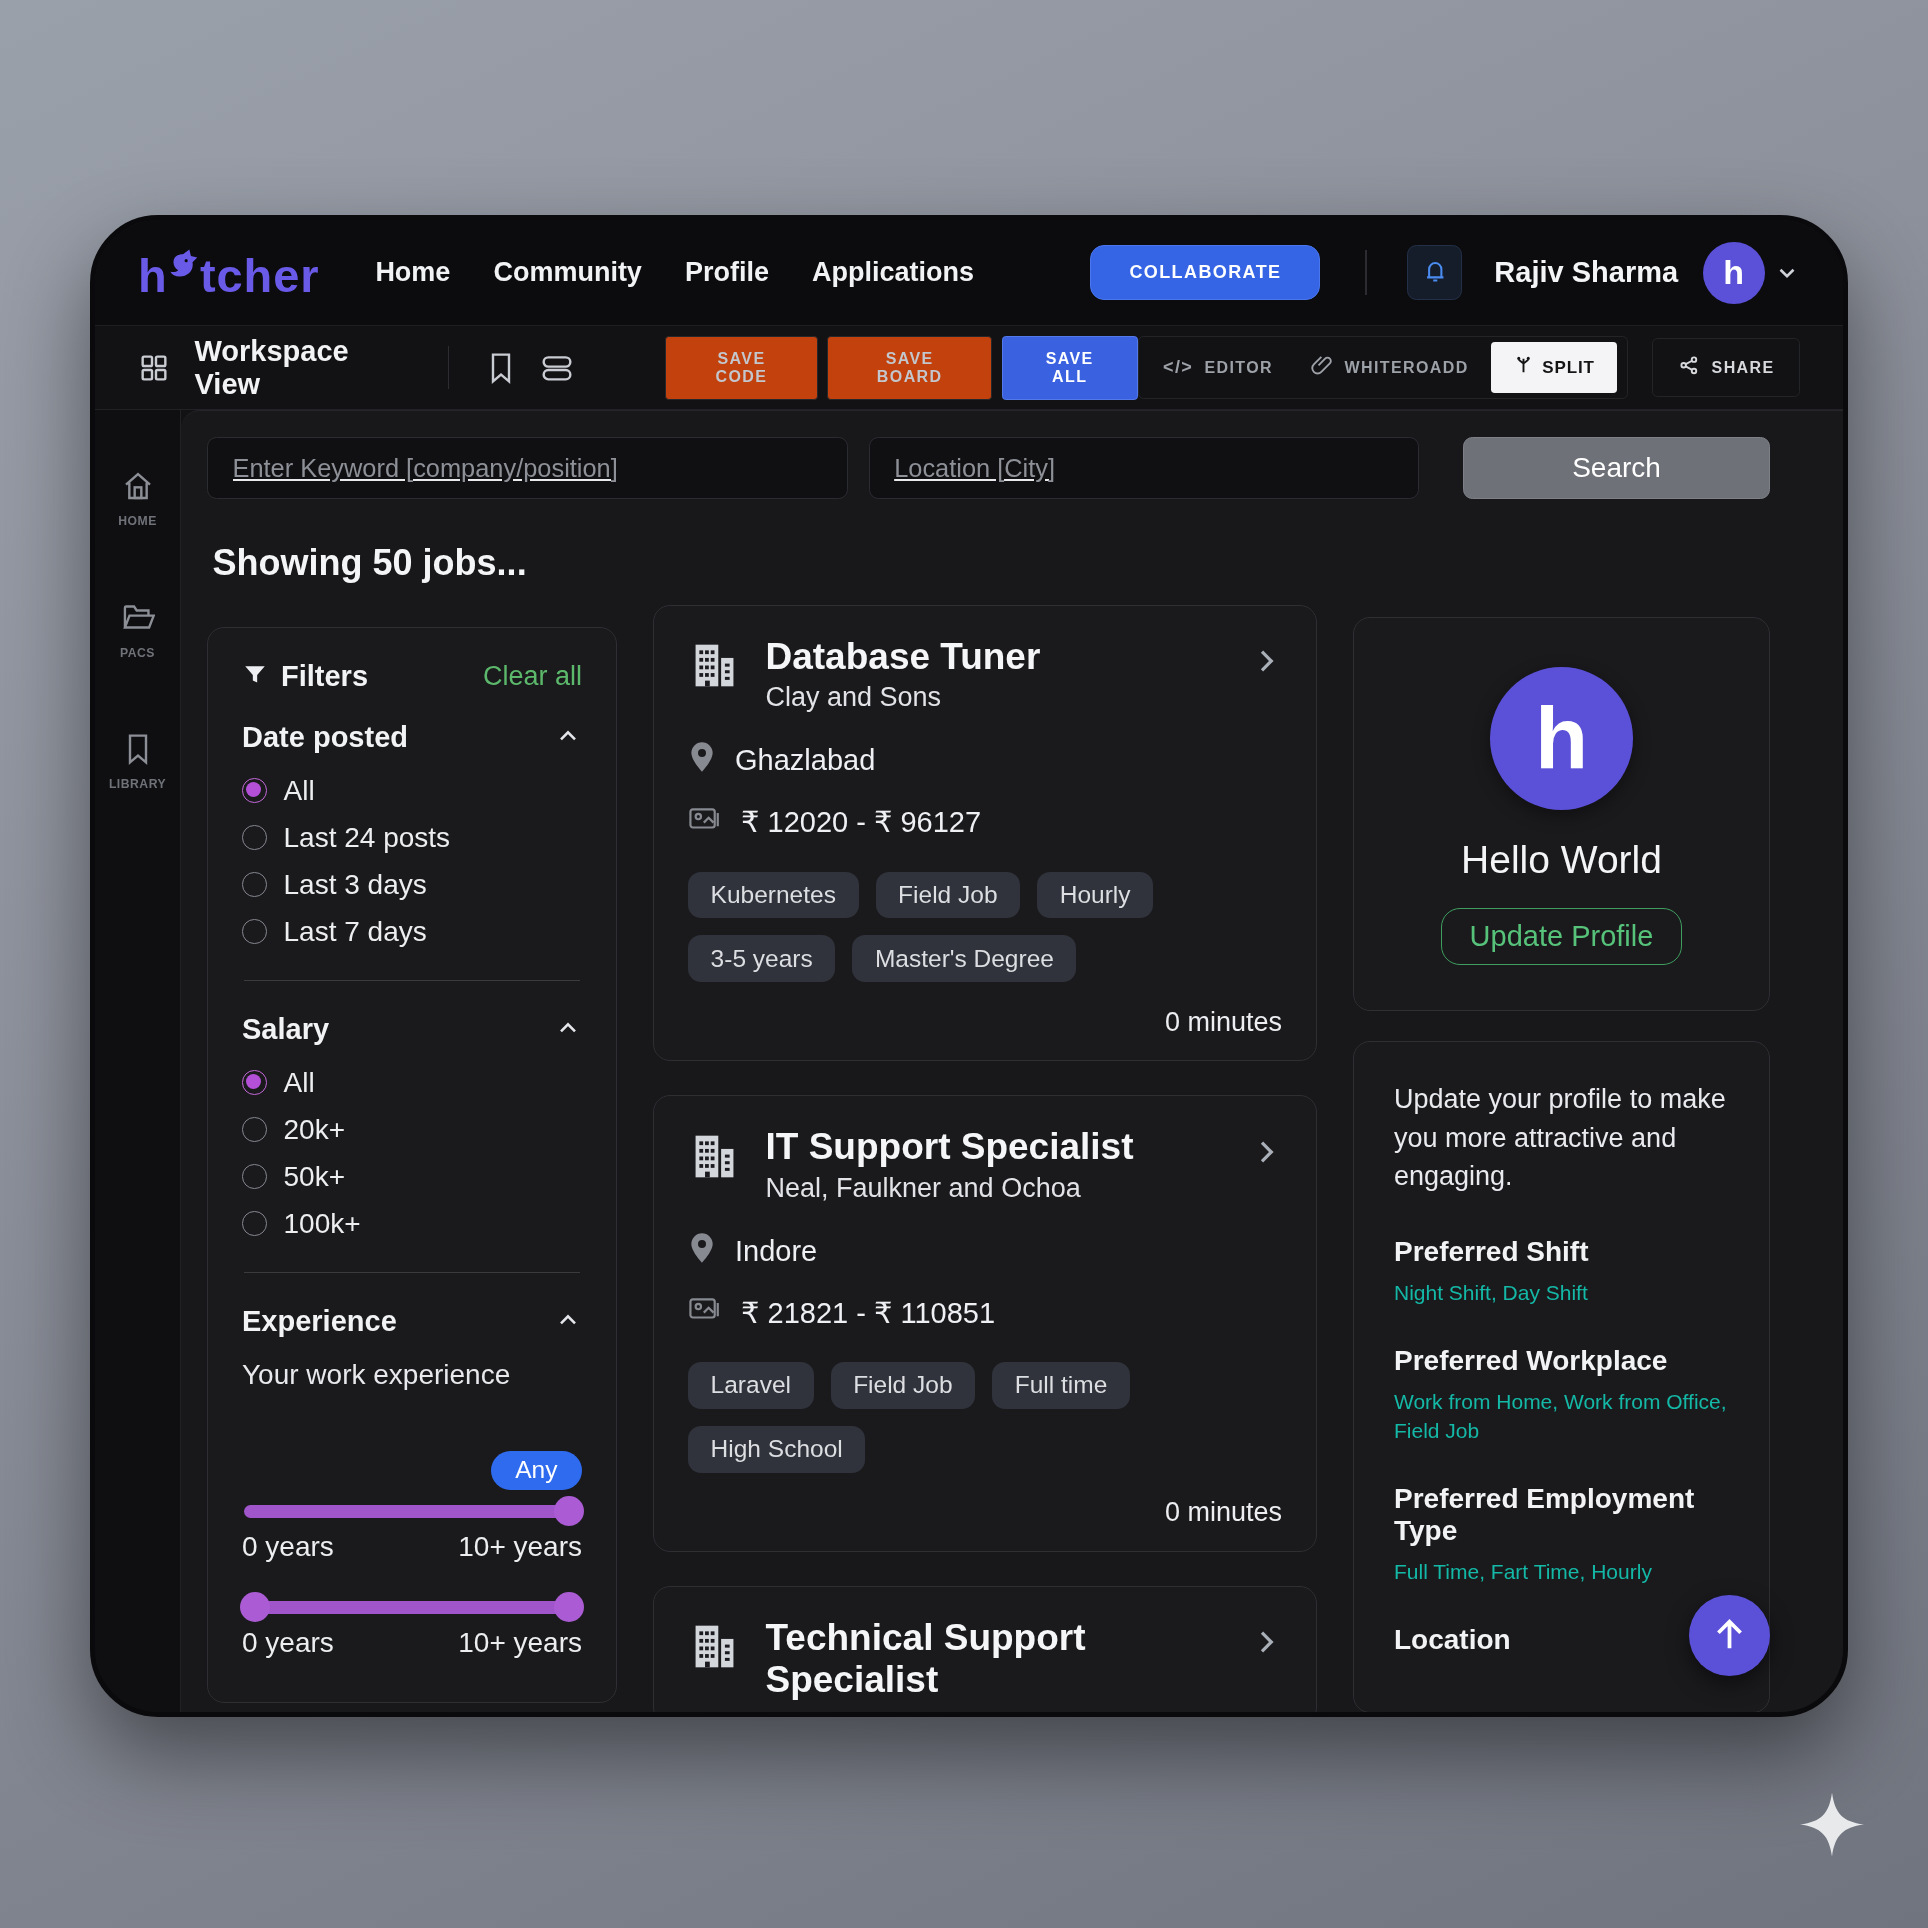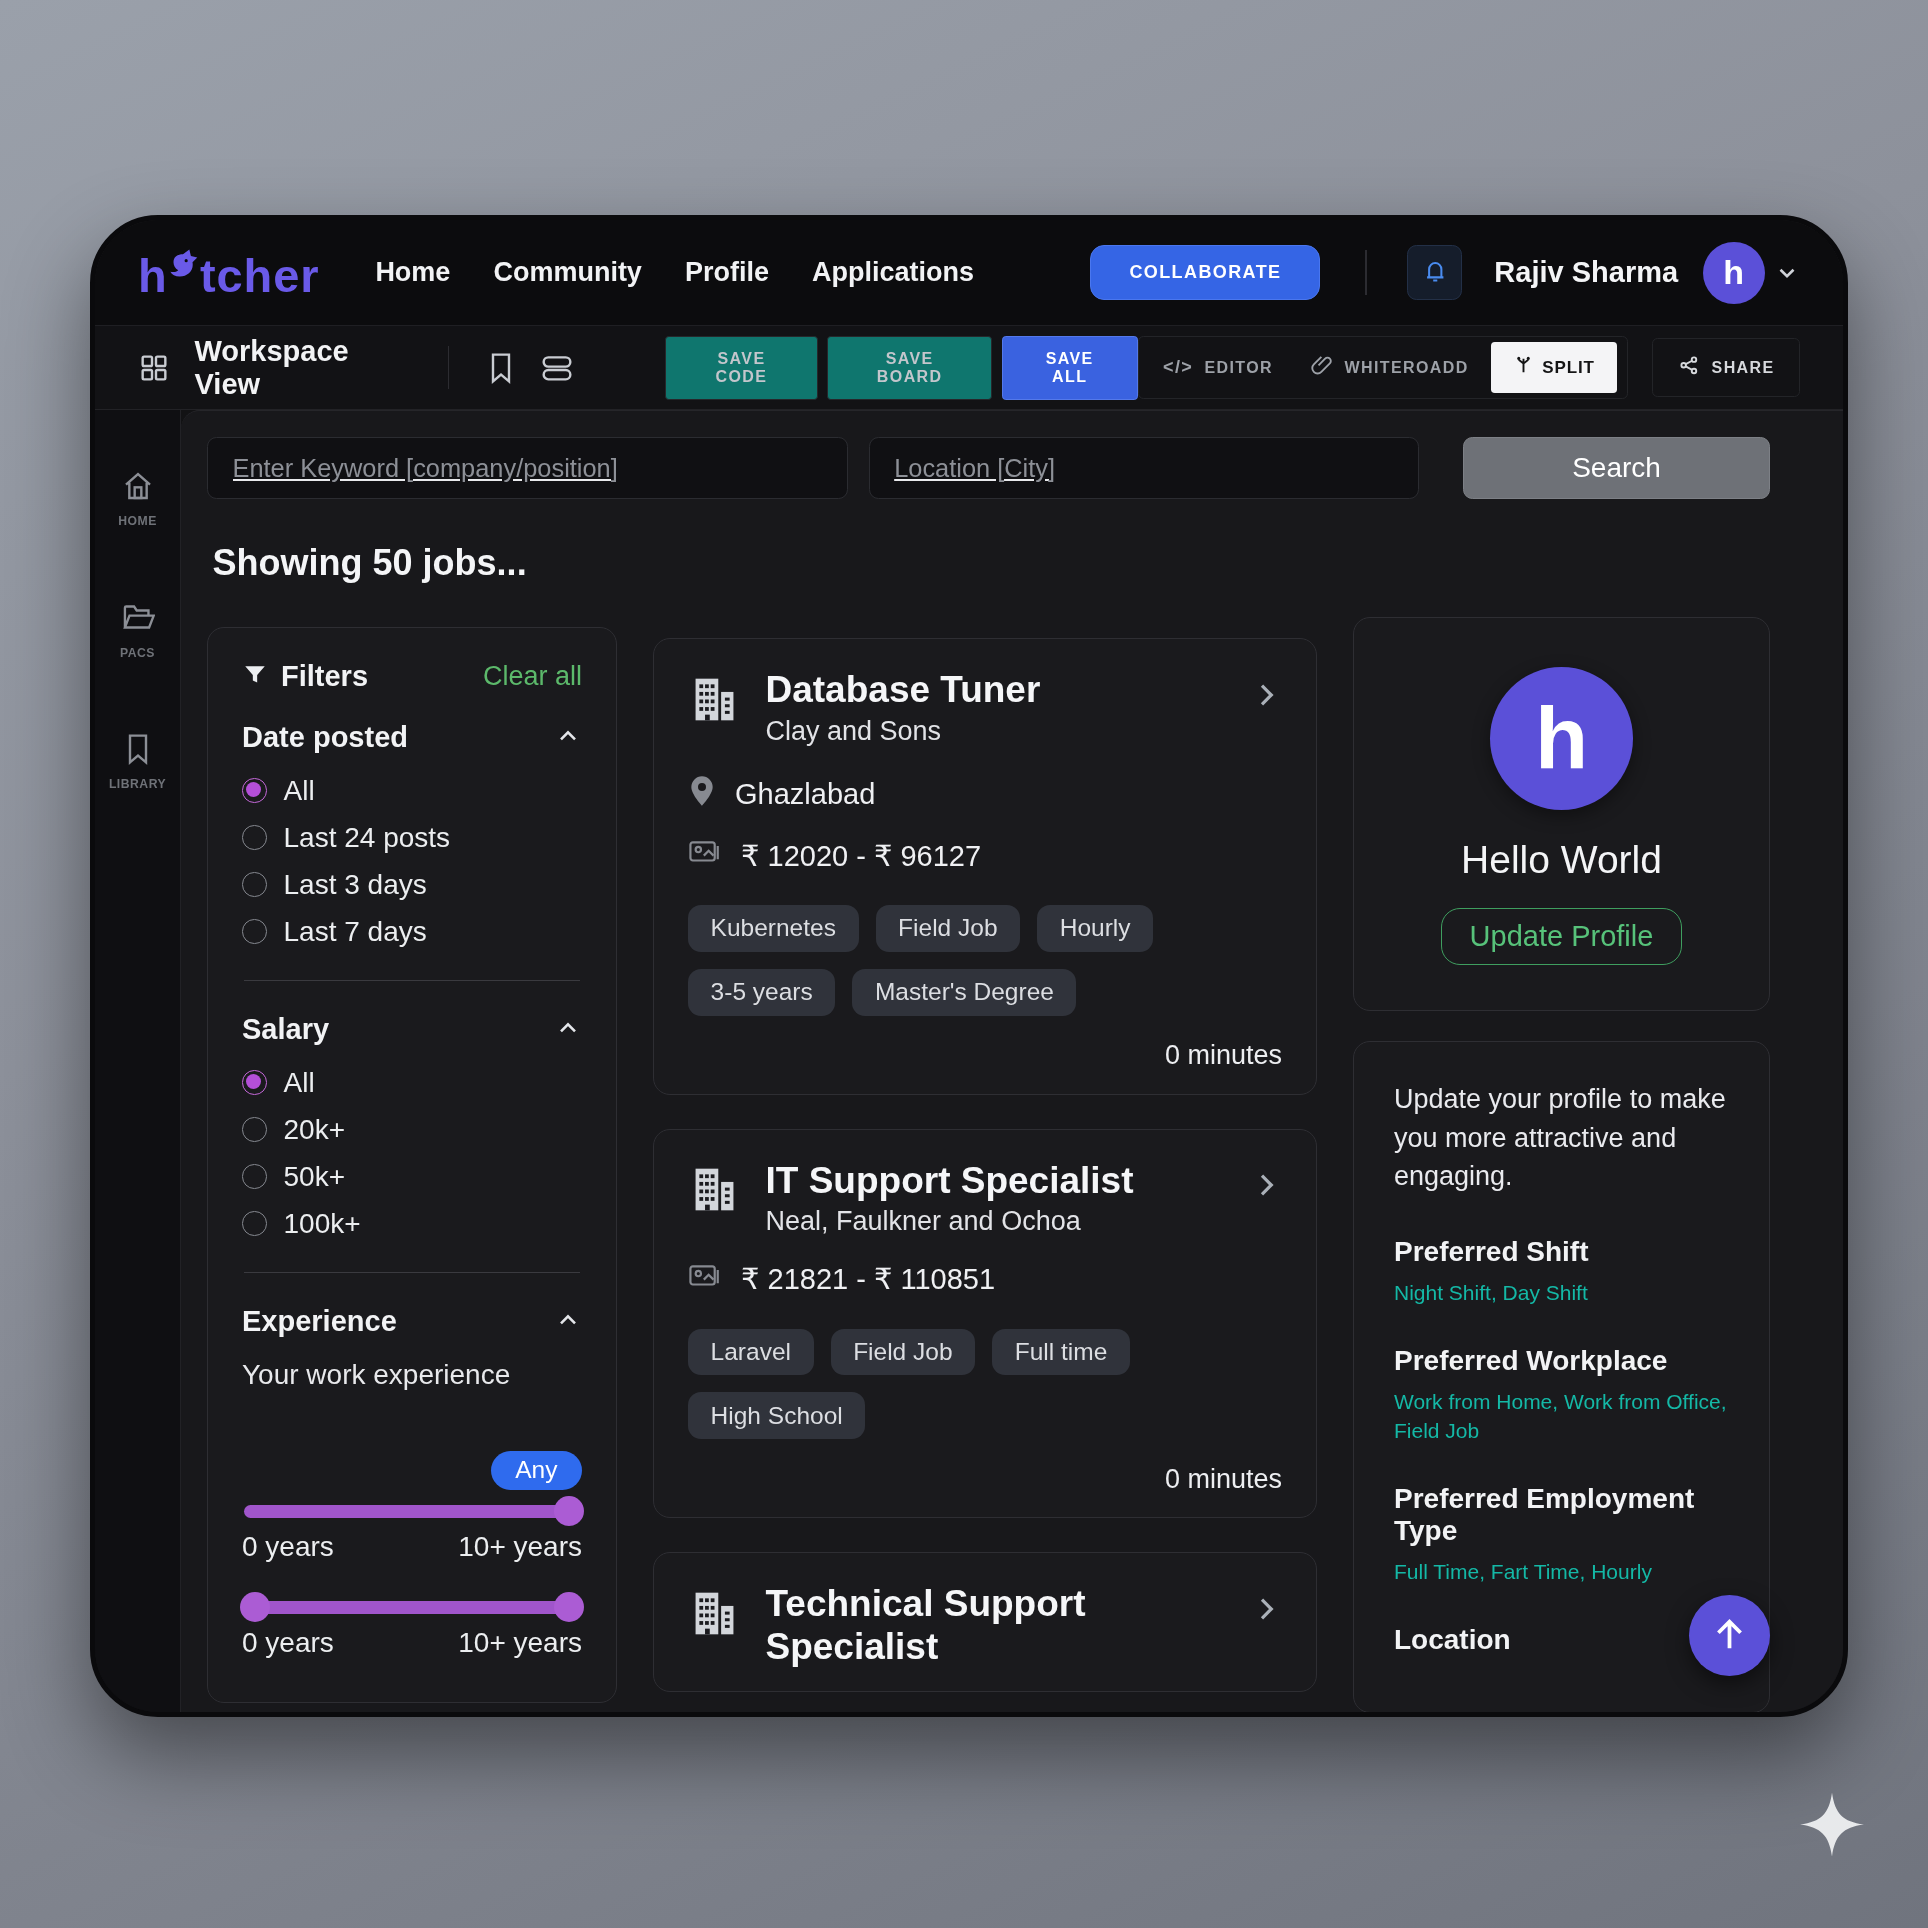--- a/index.html
+++ b/index.html
@@ -36,21 +36,21 @@
     justify-content:center;font-size:34px;font-weight:bold;color:#fff;cursor:pointer;}
   .avatar-chev{margin-left:9.4px;cursor:pointer;display:flex;}
   
   .toolbar{height:83px;flex:0 0 83px;display:flex;align-items:center;padding:0 43px;
     background:#121215;border-top:0.9px solid #1f1f23;border-bottom:0.9px solid #222226;}
   .tb-left{display:flex;align-items:center;gap:24.5px;}
   .tb-title{font-size:29px;font-weight:bold;color:#f2f3f5;}
   .tb-div{width:1.9px;height:43px;background:#2c2c31;margin:0 13px;}
   .tb-icon{display:flex;align-items:center;justify-content:center;cursor:pointer;color:#c9ccd2;}
   .save-group{display:flex;align-items:center;gap:9.4px;margin-left:90px;}
-  .btn-save{background:#0f766e;border:0.9px solid #26272b;color:#c3c6cc;font-size:16px;font-weight:bold;
+  .btn-save{background:#c2410c;border:0.9px solid #26272b;color:#c3c6cc;font-size:16px;font-weight:bold;
     letter-spacing:1.4px;padding:13px 24.5px;border-radius:3.8px;cursor:pointer;font-family:inherit;}
   .btn-save.active{background:#3a62e0;border-color:#5479ea;color:#fff;}
   .tb-right{margin-left:auto;display:flex;align-items:center;gap:24.5px;}
   .tool-box{display:flex;align-items:center;gap:7.5px;border:0.9px solid #232428;border-radius:5.6px;padding:5.6px 9.4px;}
   .tool-item{display:flex;align-items:center;gap:11.3px;color:#9da1a8;font-size:16px;font-weight:bold;
     letter-spacing:1.4px;padding:9.4px 15px;cursor:pointer;}
   .btn-split{background:#f4f4f6;color:#141415;border:none;border-radius:3.8px;font-size:17px;font-weight:bold;
     letter-spacing:0.9px;padding:12.2px 22.6px;display:flex;align-items:center;gap:9.4px;cursor:pointer;font-family:inherit;}
   .tool-share{display:flex;align-items:center;gap:11.3px;color:#d7d9dd;font-size:16px;font-weight:bold;
     letter-spacing:1.4px;padding:9.4px 15px;cursor:pointer;}
@@ -477,20 +477,28 @@
               <div class="jt-wrap">
                 <div class="job-title">IT Support Specialist</div>
                 <div class="job-company">Neal, Faulkner and Ochoa</div>
               </div>
               <span class="card-chev">
                 <svg width="32" height="32" viewBox="0 0 24 24" fill="none" stroke="#aab0b8" stroke-width="2.4">
                     <path d="M9 5l7 7-7 7"></path>
                   </svg>
               </span>
             </div>
+            <div class="meta-row first">
+              <span>
+                <svg width="28" height="32" viewBox="0 0 20 24" fill="#878a91">
+                    <path d="M10 1a8 8 0 018 8c0 5.5-8 14-8 14S2 14.5 2 9a8 8 0 018-8zm0 11a3 3 0 100-6 3 3 0 000 6z"></path>
+                  </svg>
+              </span>
+              <span>Indore</span>
+            </div>
             <div class="meta-row">
               <span>
                 <svg width="34" height="28" viewBox="0 0 28 22" fill="none" stroke="#878a91" stroke-width="1.8">
                     <rect x="2" y="3" width="20" height="15" rx="2"></rect>
                     <circle cx="8.5" cy="9" r="2.2"></circle>
                     <path d="M13 14l4-4 4 4M24.5 6v11"></path>
                   </svg>
               </span>
               <span>₹ 21821 - ₹ 110851</span>
             </div>

